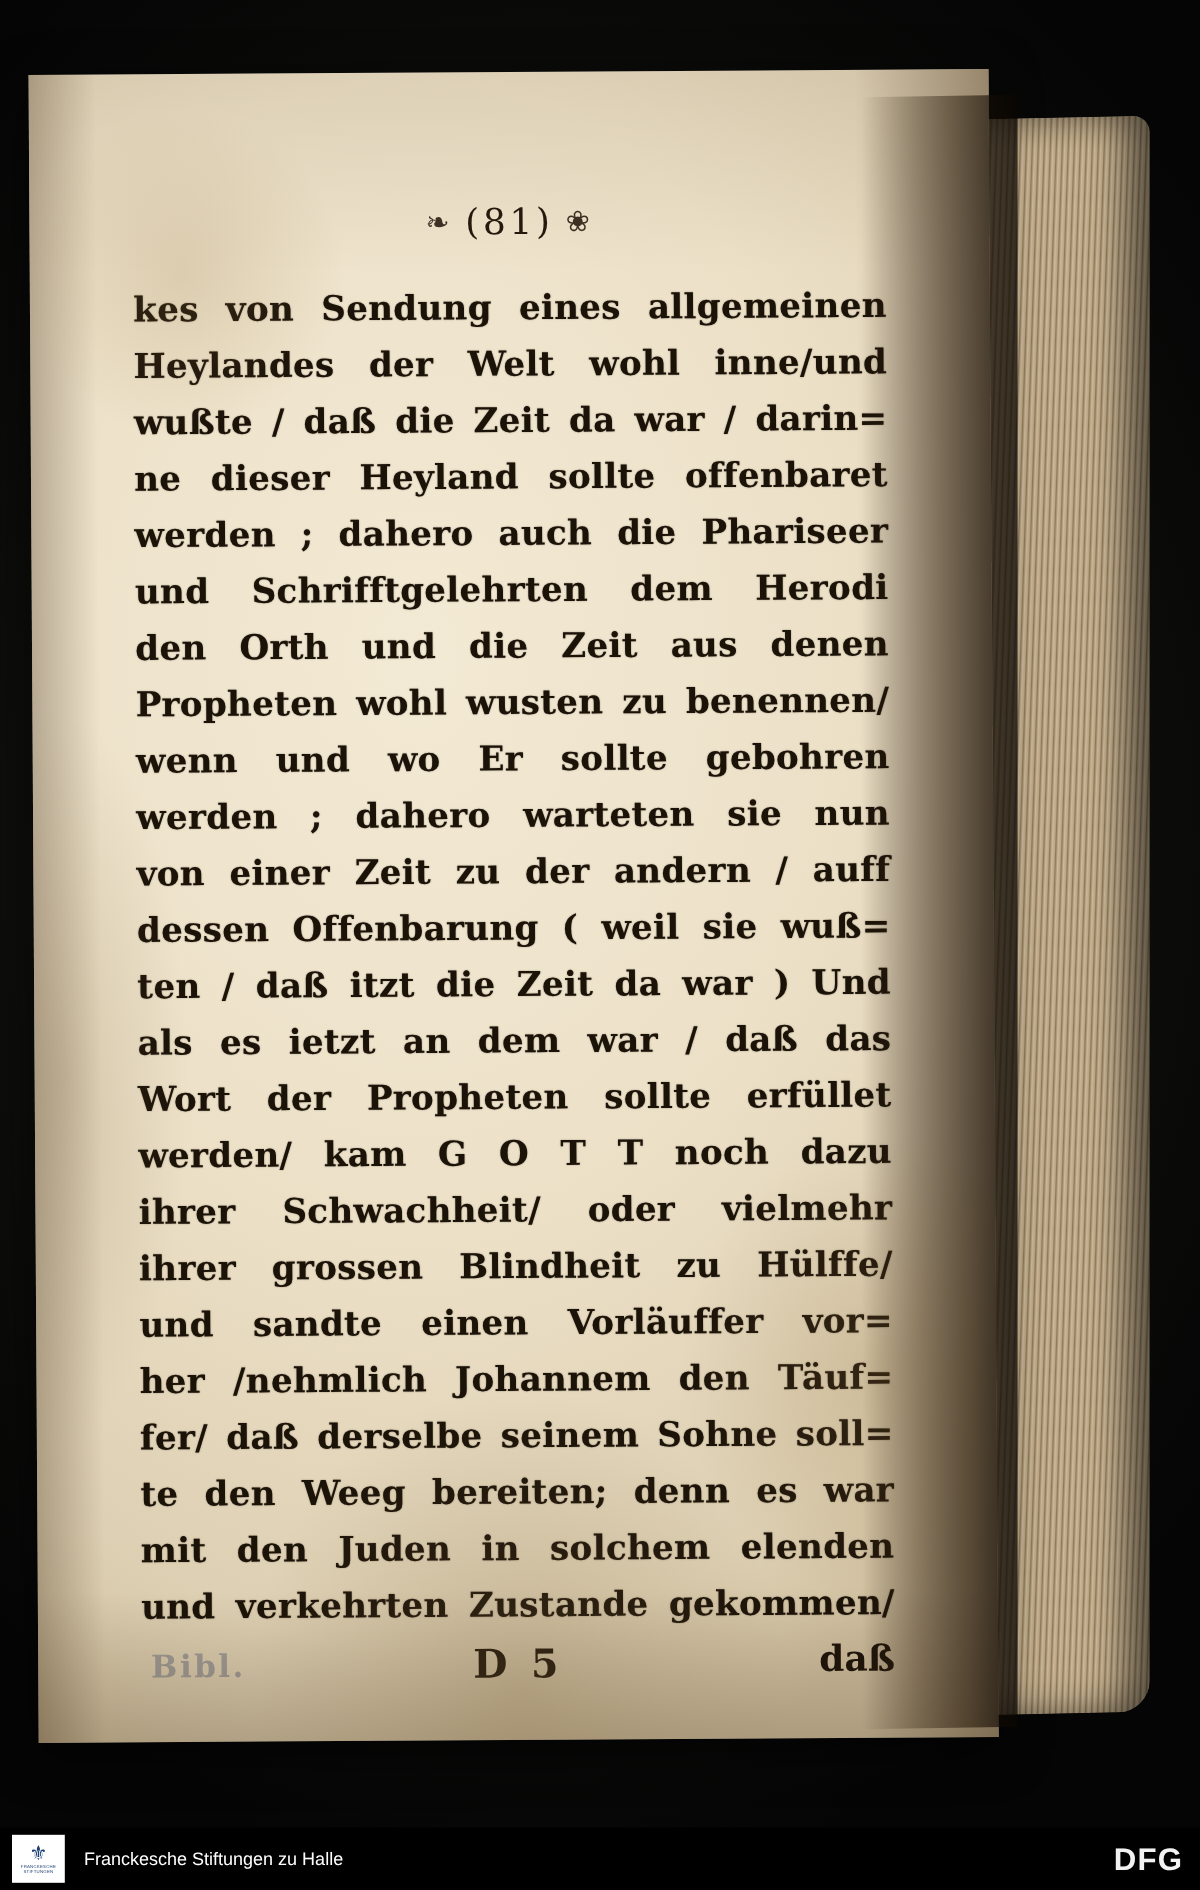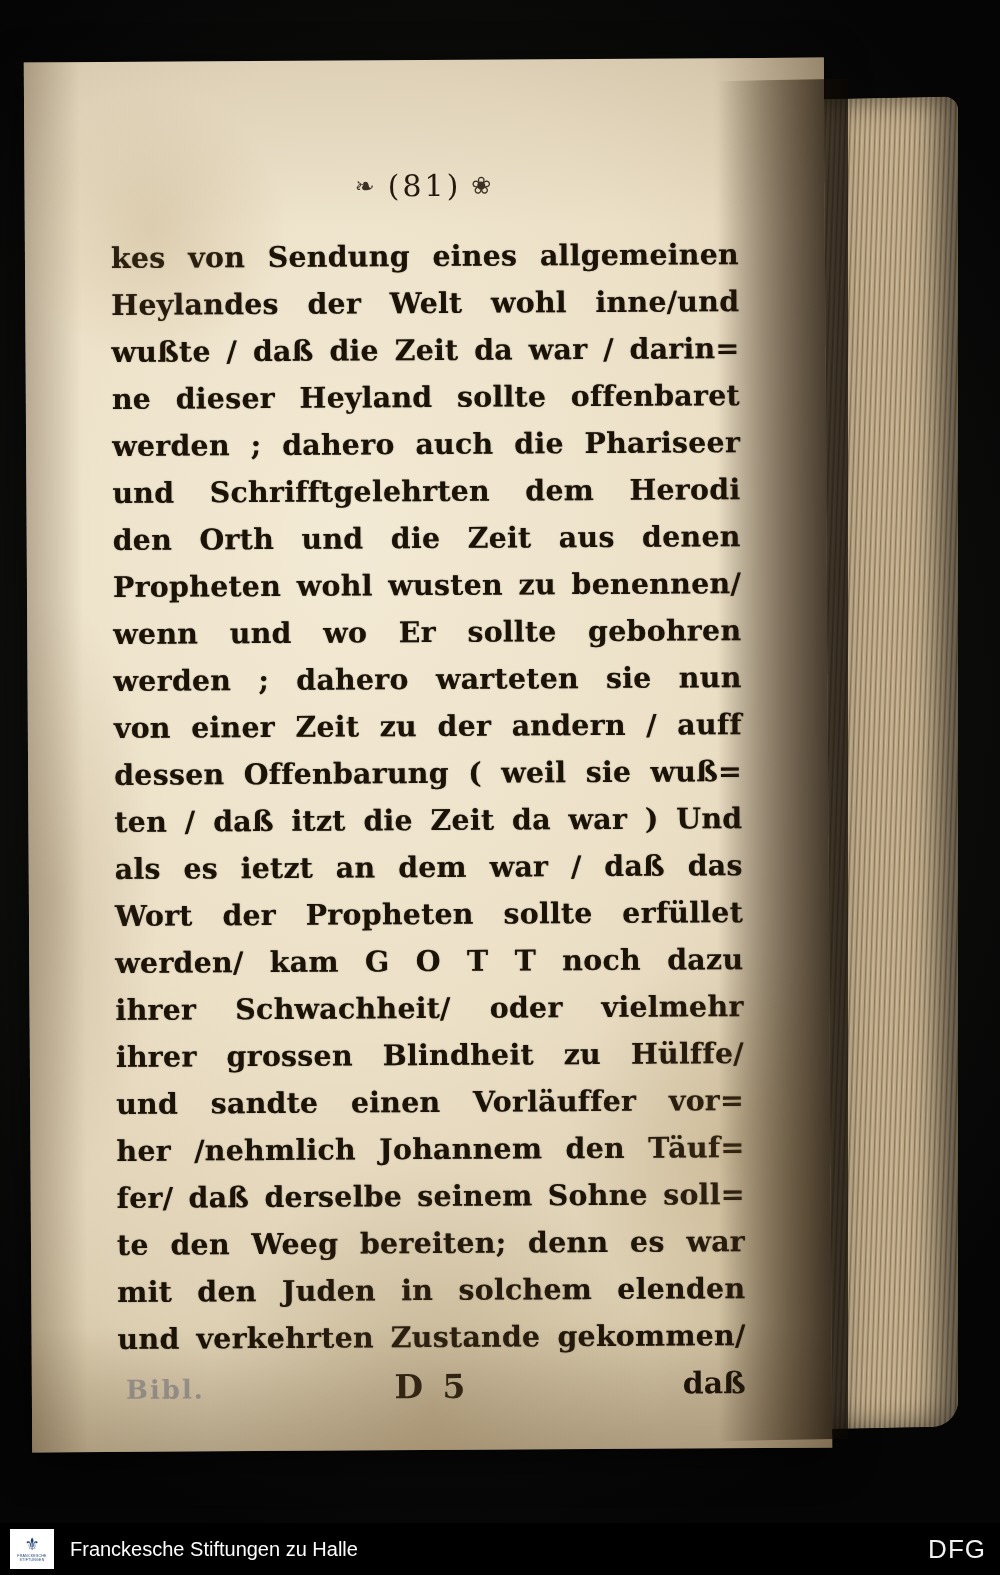--- a/index.html
+++ b/index.html
@@ -207,29 +207,29 @@
   .toolbar-logo .mini {
     font-size: 3.6px;
     letter-spacing: .2px;
     color: #1a3f72;
     margin-top: 2px;
     text-align: center;
   }
   .toolbar-title {
     margin-left: 16px;
     font-family: "Liberation Sans", sans-serif;
-    font-size: 20px;
+    font-size: 15px;
     color: #ffffff;
   }
   .toolbar-right {
     margin-left: auto;
     margin-right: 14px;
     font-family: "Liberation Sans", sans-serif;
     font-size: 26px;
-    font-weight: normal;
+    font-weight: bold;
     letter-spacing: 1px;
     color: #f2f2f2;
   }
 </style>
 </head>
 <body>
 
 <div class="viewer">
   <div class="backdrop"></div>
 

